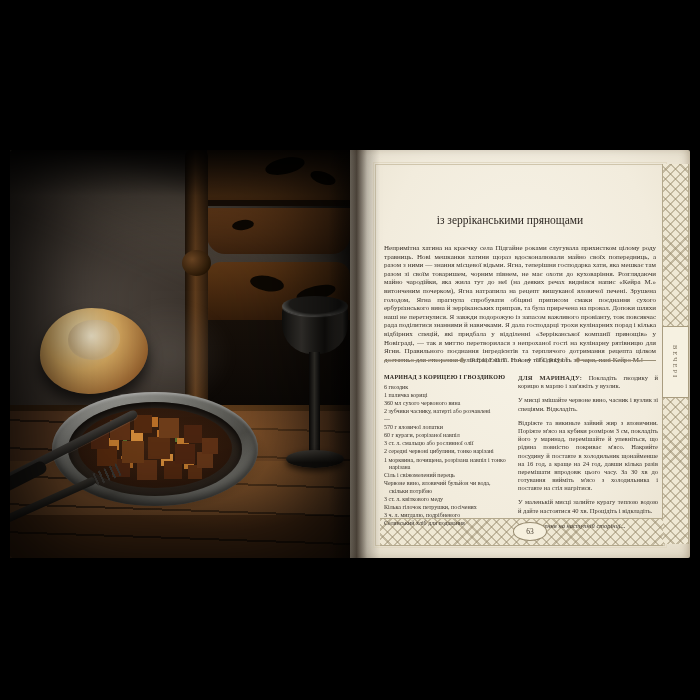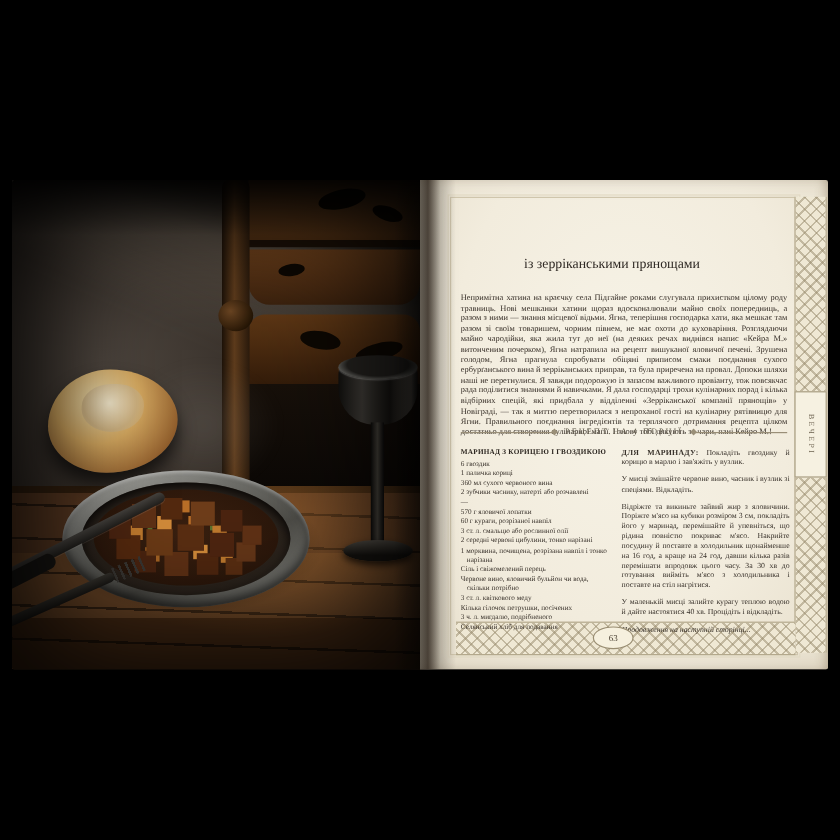--- a/index.html
+++ b/index.html
@@ -98,21 +98,21 @@
         repeating-linear-gradient(45deg,rgba(151,138,108,.5) 0 1.5px,rgba(0,0,0,0) 1.5px 7px),
         repeating-linear-gradient(-45deg,rgba(151,138,108,.5) 0 1.5px,rgba(0,0,0,0) 1.5px 7px),
         #efe8d4;}
   .band-right{position:absolute;left:312px;top:14px;width:25px;height:380px;
         border-left:1px solid #b3a88c;border-right:1px solid #b3a88c;}
   .band-bottom{position:absolute;left:30px;top:368px;width:283px;height:26px;
         border-top:1px solid #b3a88c;border-bottom:1px solid #b3a88c;}
   .chapter-tab{position:absolute;left:312px;top:176px;width:25px;height:70px;background:#f6f1e1;
         border:1px solid #a99d80;display:flex;align-items:center;justify-content:center;}
   .chapter-tab span{writing-mode:vertical-rl;font-size:6.5px;letter-spacing:2px;color:#6d6350;font-family:"Liberation Serif",serif;}
-  .medallion{position:absolute;left:144px;top:372px;width:32px;height:17px;border-radius:50%;
+  .medallion{position:absolute;left:163px;top:372px;width:32px;height:17px;border-radius:50%;
         background:#f6f0de;border:1px solid #998d72;display:flex;align-items:center;justify-content:center;
         font-size:7.5px;color:#4a4133;z-index:3;}
   .title{position:absolute;left:10px;top:36px;width:300px;text-align:center;
         font-size:20px;font-weight:700;color:#201b16;letter-spacing:.3px;}
   .subtitle{position:absolute;left:10px;top:64px;width:300px;text-align:center;
         font-size:11.5px;color:#2e2823;}
   .intro{position:absolute;left:34px;top:94px;width:272px;font-size:7px;line-height:1.23;
         text-align:justify;color:#372f28;}
   .servings{position:absolute;left:34px;top:206px;width:272px;display:flex;align-items:center;gap:7px;}
   .servings .rule{flex:1;height:1px;background:#9a8f78;position:relative;}

